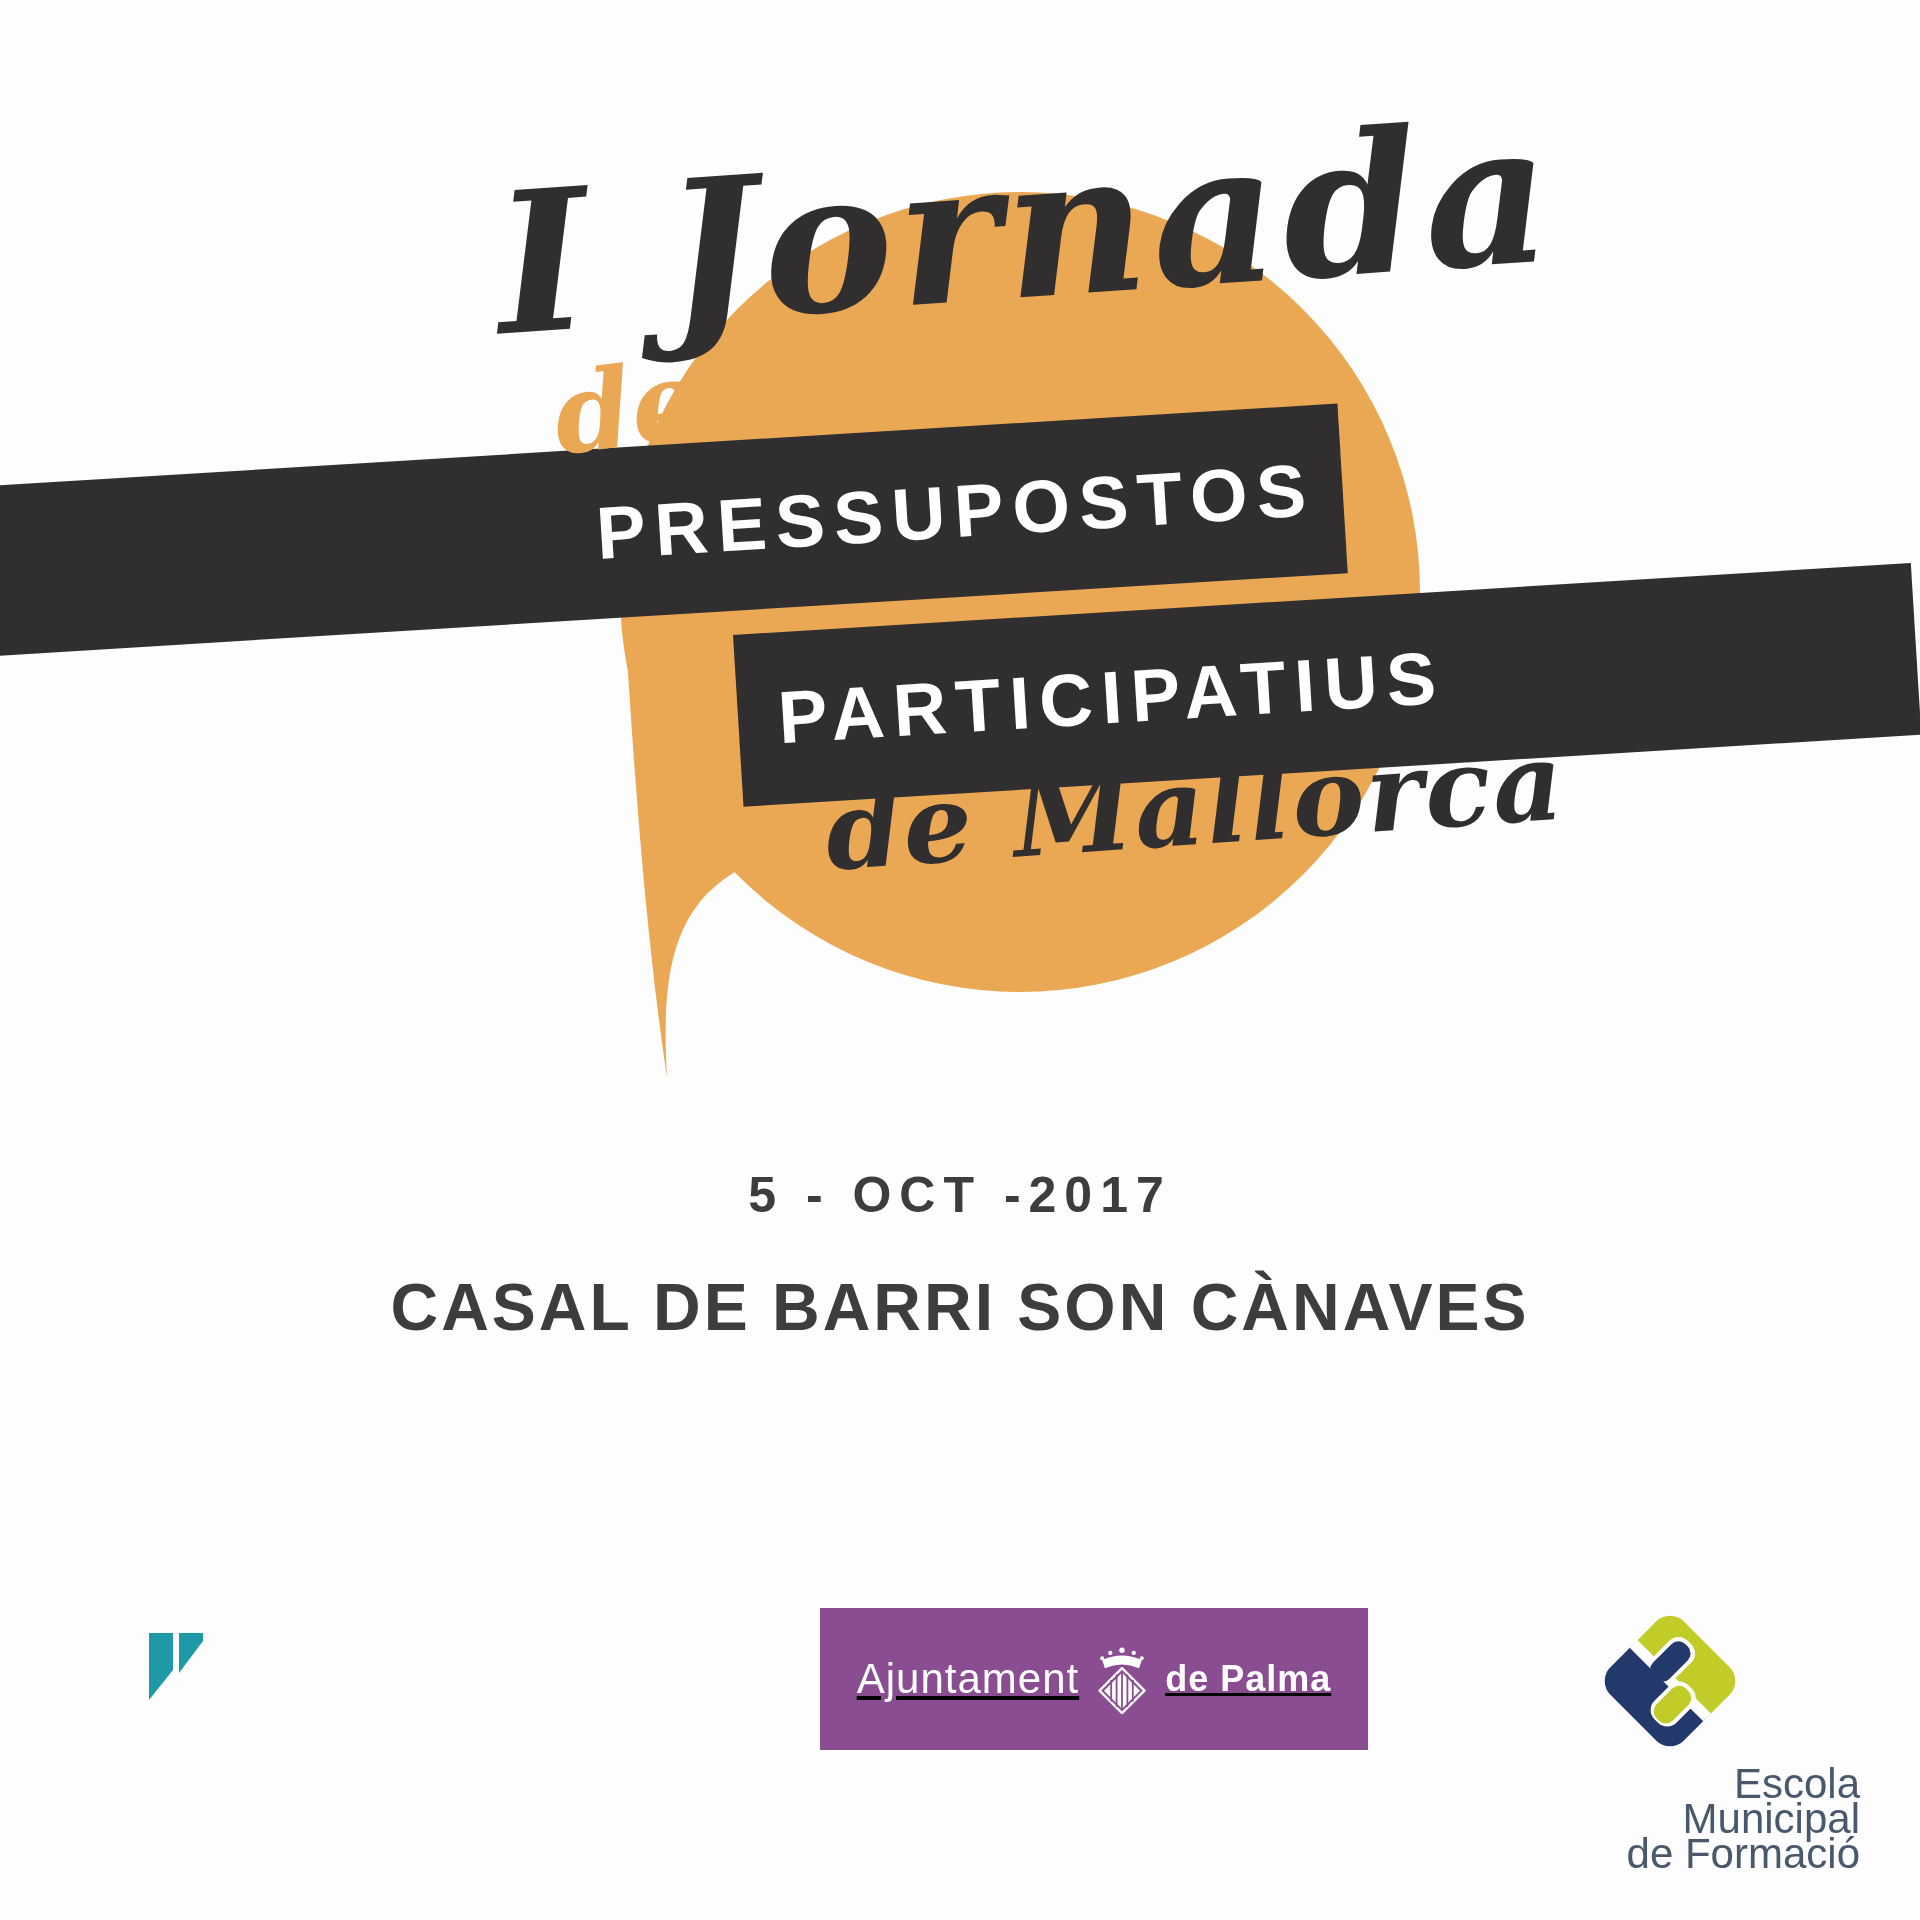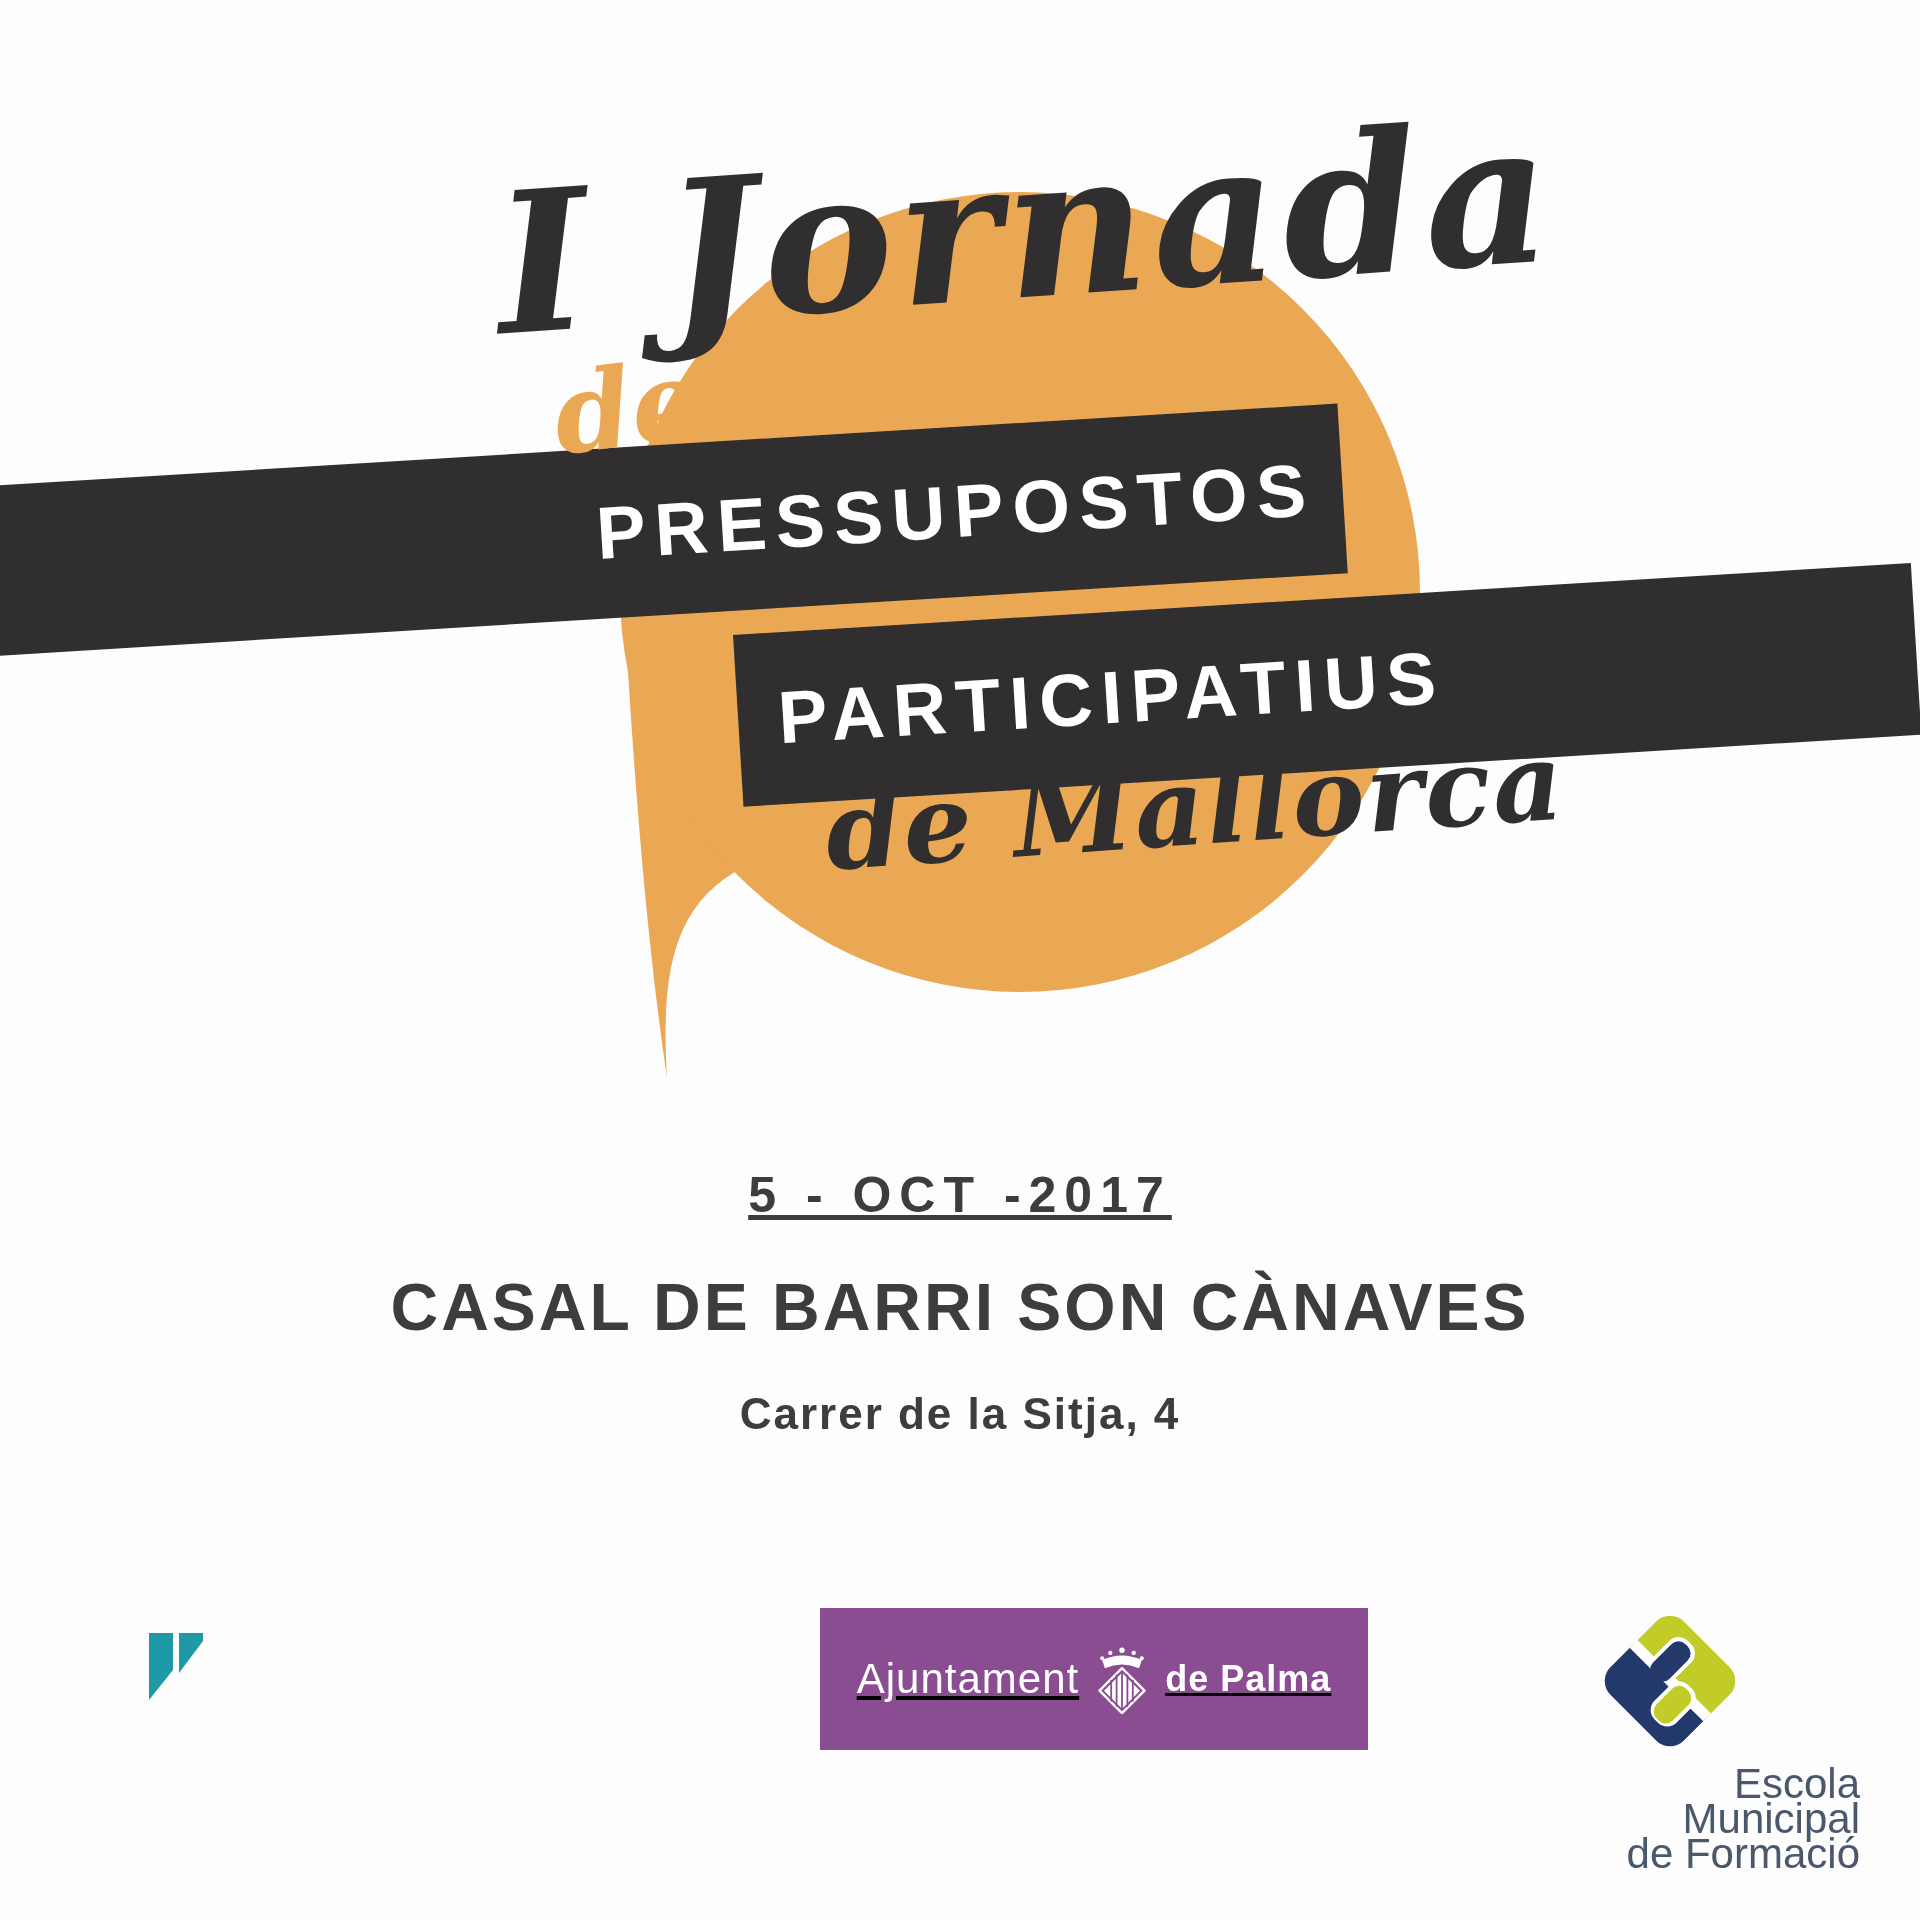--- a/index.html
+++ b/index.html
@@ -34,21 +34,21 @@
   .script{
     font-family:"DejaVu Serif","Liberation Serif",serif;
     font-style:italic; font-weight:bold; color:var(--charcoal);
     white-space:nowrap; z-index:3; line-height:1;
   }
   .script-top{left:490px; top:168px; font-size:195px; letter-spacing:5px; transform:rotate(-4deg); transform-origin:left top;}
   .script-de{left:548px; top:362px; font-size:110px; color:var(--orange); transform:rotate(-7deg); transform-origin:left top;}
   .script-bottom{left:822px; top:778px; font-size:108px; letter-spacing:2px; transform:rotate(-4deg); transform-origin:left top;}
   
   .info{left:0; width:1920px; text-align:center; color:var(--text-dark); font-weight:bold; z-index:4; line-height:1;}
-  .date-line{top:1170px; font-size:50px; letter-spacing:8px;text-decoration:underline;}
+  .date-line{top:1170px; font-size:50px; letter-spacing:8px;}
   .venue-line{top:1274px; font-size:66px; letter-spacing:3px;}
   .address-line{top:1392px; font-size:44px; letter-spacing:2px;}
   
   .dept-logo-icon{left:146px; top:1630px; z-index:5;}
   .dept-text{left:222px; top:1631px; z-index:5; line-height:39px; font-size:36px; color:var(--teal); white-space:nowrap;}
   .dept-text .sub{color:var(--gray);}
   .palma-banner{
     left:820px; top:1608px; width:548px; height:142px; background:var(--purple);
     display:flex; align-items:center; justify-content:center; gap:16px; z-index:5;text-decoration:underline;
   }
@@ -80,21 +80,20 @@
   <div class="abs band band2">
     <span class="band-text">PARTICIPATIUS</span>
   </div>
 
   <div class="abs script script-top">I Jornada</div>
   <div class="abs script script-de">de</div>
   <div class="abs script script-bottom">de Mallorca</div>
 
   <div class="abs info date-line">5 - OCT -2017</div>
   <div class="abs info venue-line">CASAL DE BARRI SON CÀNAVES</div>
-  <div class="abs info address-line">Carrer  de la Sitja, 4</div>
 
   <svg class="abs dept-logo-icon" width="62" height="72" viewBox="0 0 62 72" aria-hidden="true">
     <polygon points="3,3 27,3 27,40 3,70" fill="#1E9AA6"></polygon>
     <polygon points="33,3 57,3 57,11 33,43" fill="#1E9AA6"></polygon>
   </svg>
 
   <div class="abs palma-banner">
     <span class="palma-name">Ajuntament</span>
     <svg width="54" height="70" viewBox="0 0 60 76" aria-hidden="true">
       <circle cx="30" cy="6" r="3" fill="#FFFFFF"></circle>

